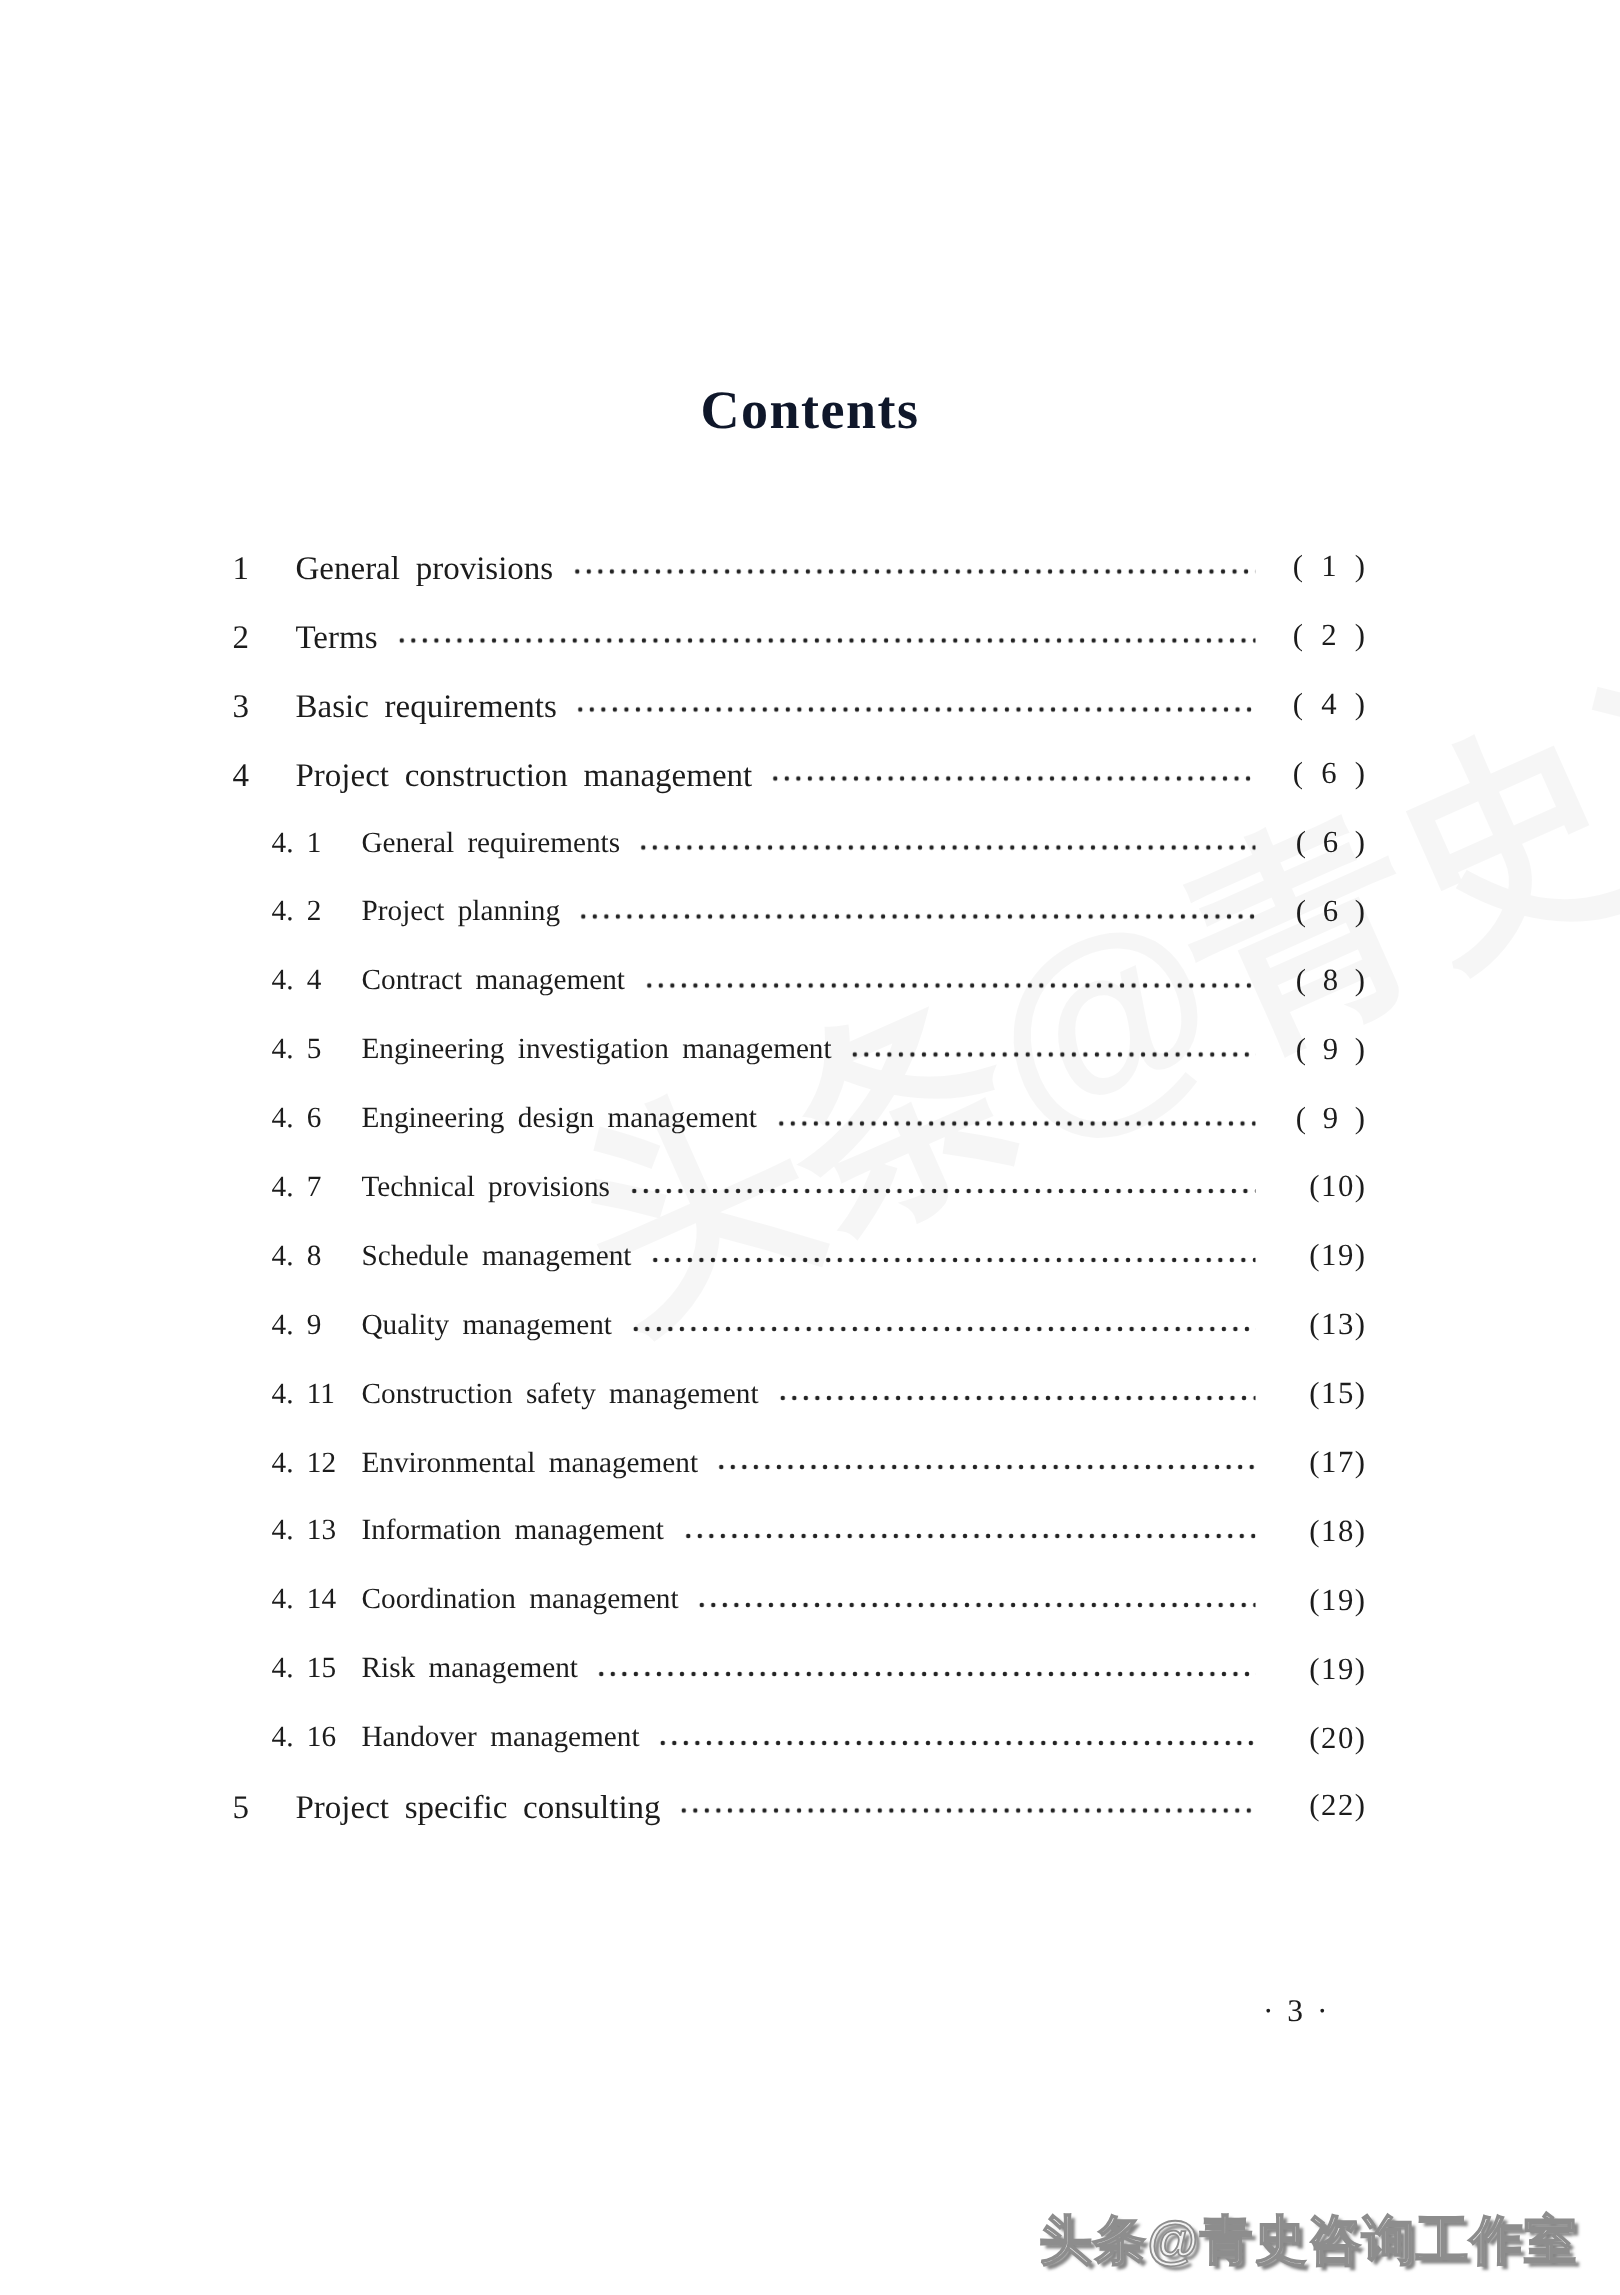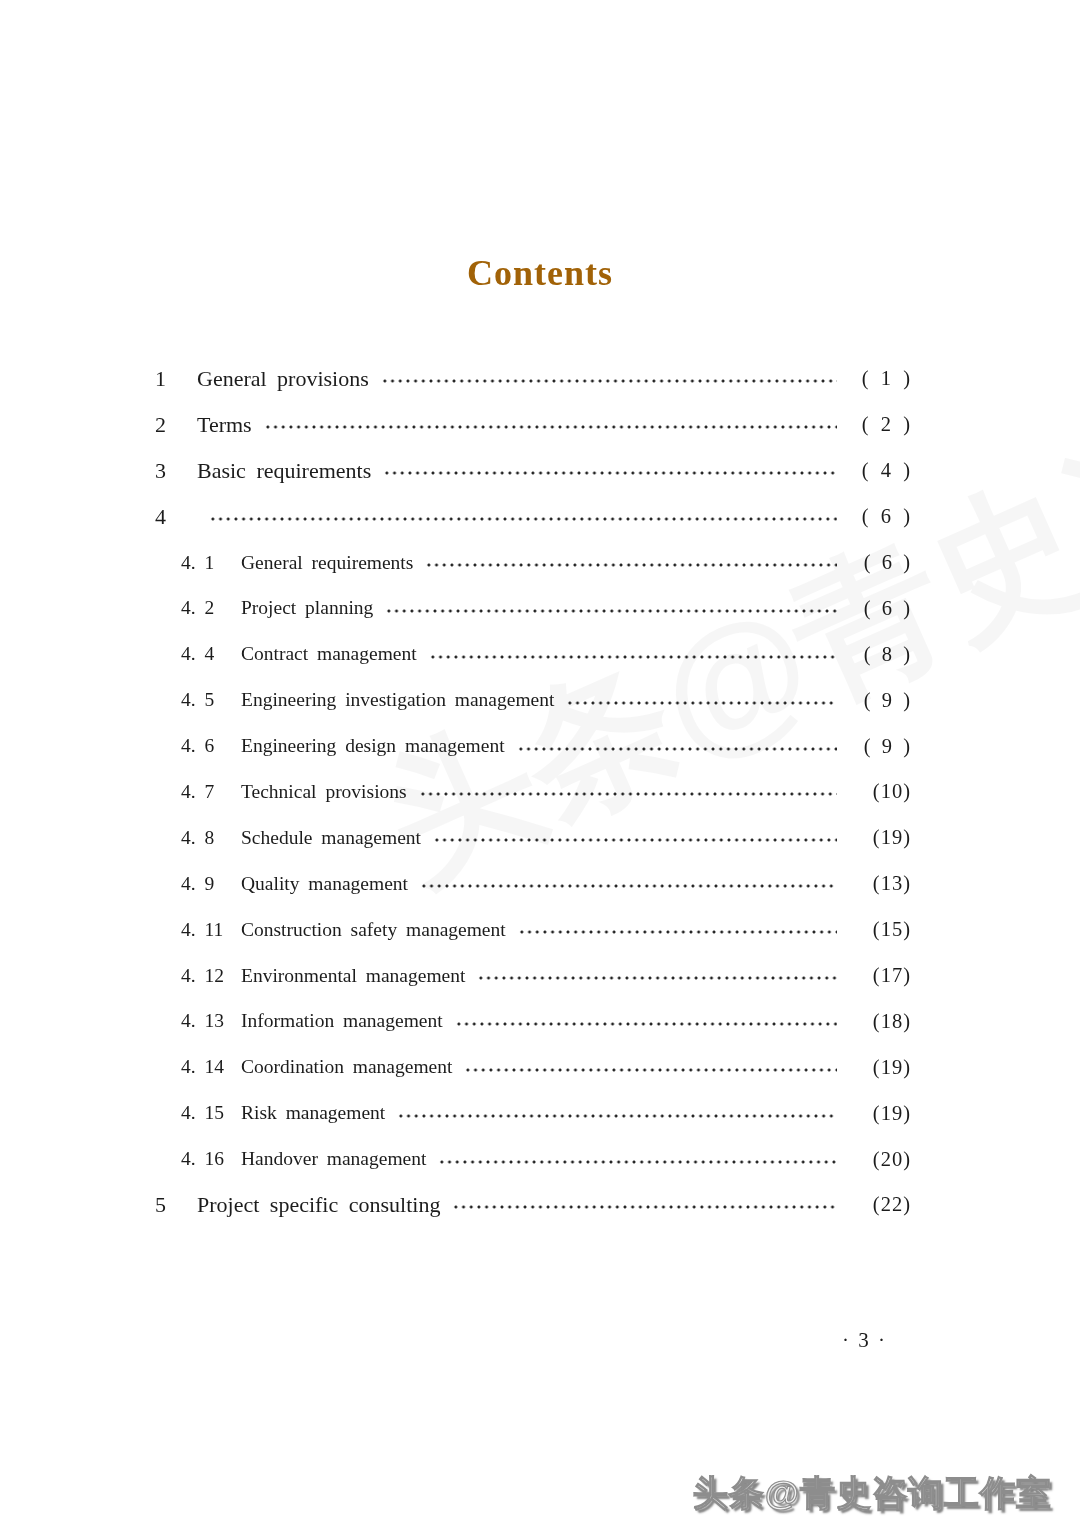--- a/index.html
+++ b/index.html
@@ -31,21 +31,21 @@
     font-family: "Liberation Sans", sans-serif;
   }
   .doc-title {
     position: absolute;
     top: 228px;
     left: 0;
     width: 100%;
     text-align: center;
     font-size: 36px;
     letter-spacing: 1px;
-    color: #a16207;
+    color: #0f172a;
   }
   .toc {
     position: absolute;
     left: 155px;
     top: 356px;
     width: 756px; 
   }
   .row {
     display: flex;
     align-items: center;
@@ -134,20 +134,21 @@
         <span class="pageno">( 2 )</span>
       </div>
       <div class="row lvl1">
         <span class="num">3</span>
         <span class="label">Basic requirements</span>
         <span class="leader"></span>
         <span class="pageno">( 4 )</span>
       </div>
       <div class="row lvl1">
         <span class="num">4</span>
+        <span class="label">Project construction management</span>
         <span class="leader"></span>
         <span class="pageno">( 6 )</span>
       </div>
       <div class="row lvl2">
         <span class="num">4. 1</span>
         <span class="label">General requirements</span>
         <span class="leader"></span>
         <span class="pageno">( 6 )</span>
       </div>
       <div class="row lvl2">

